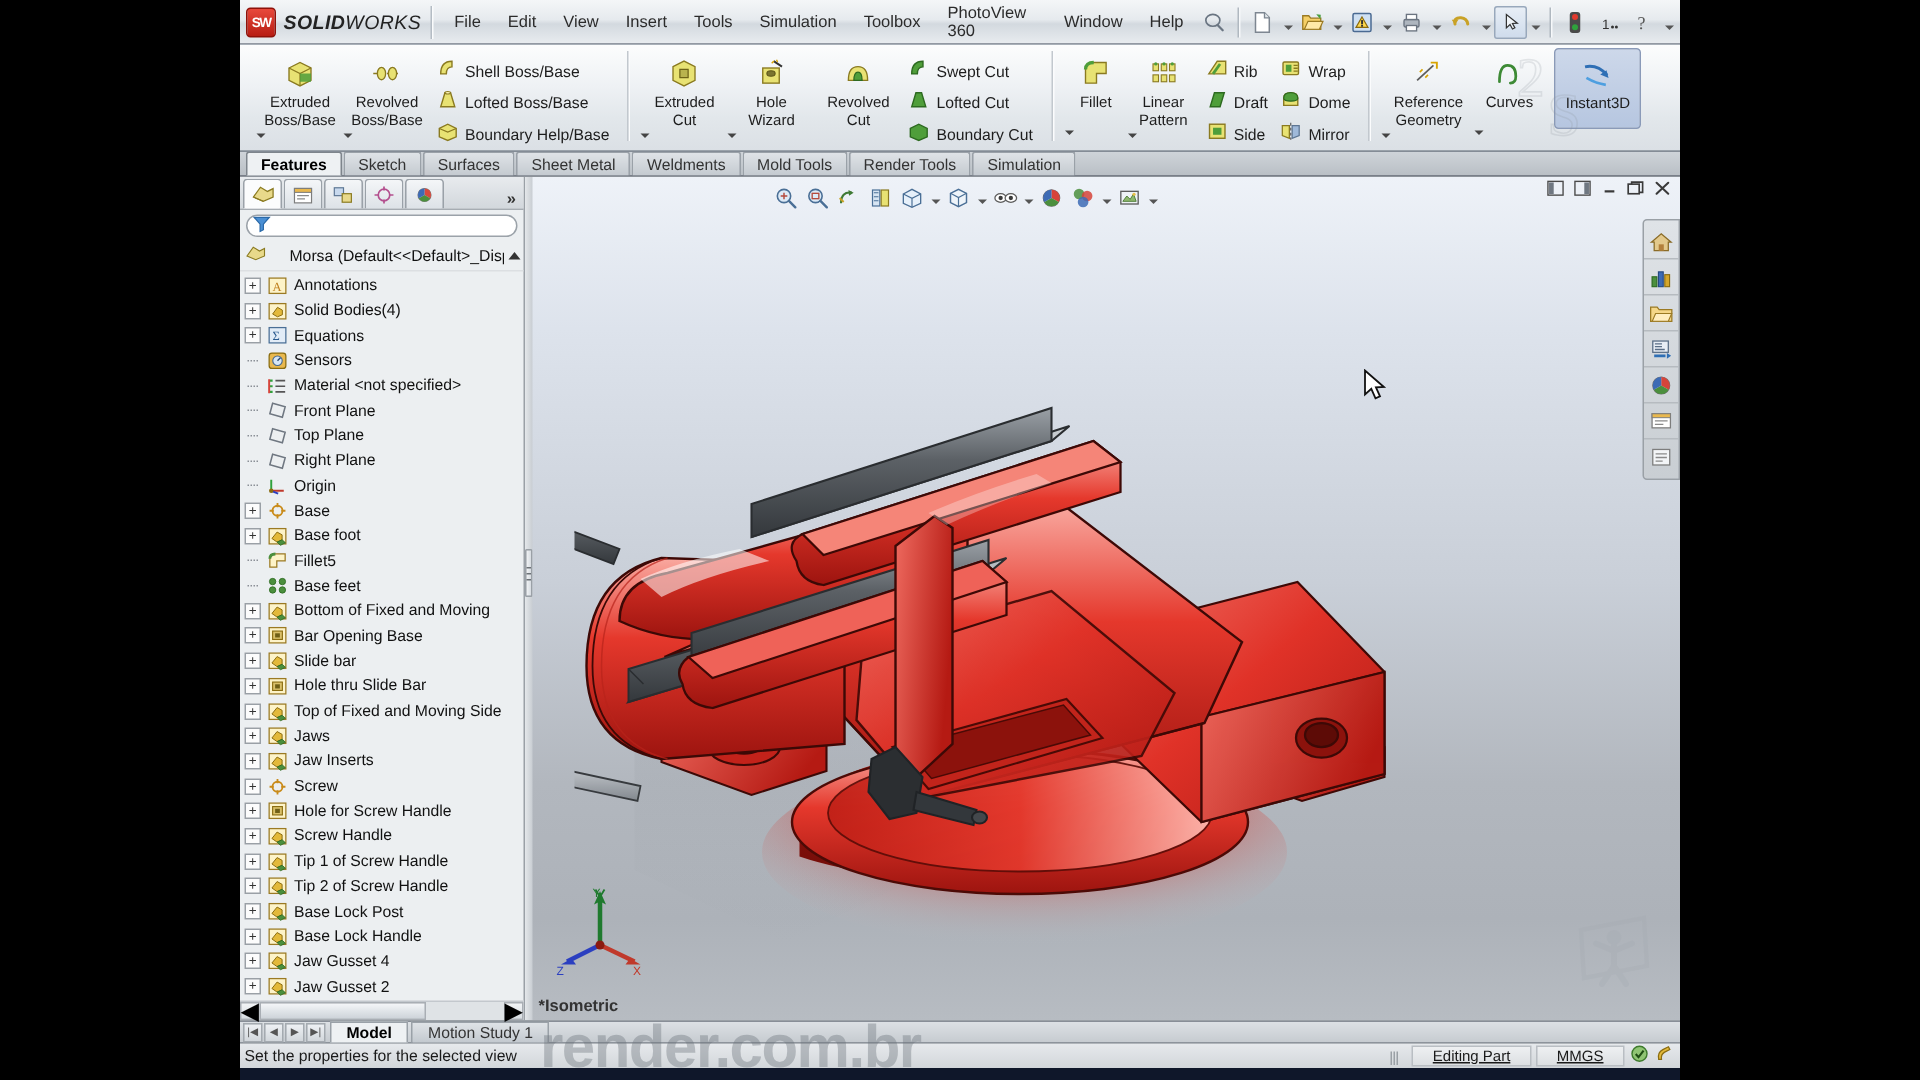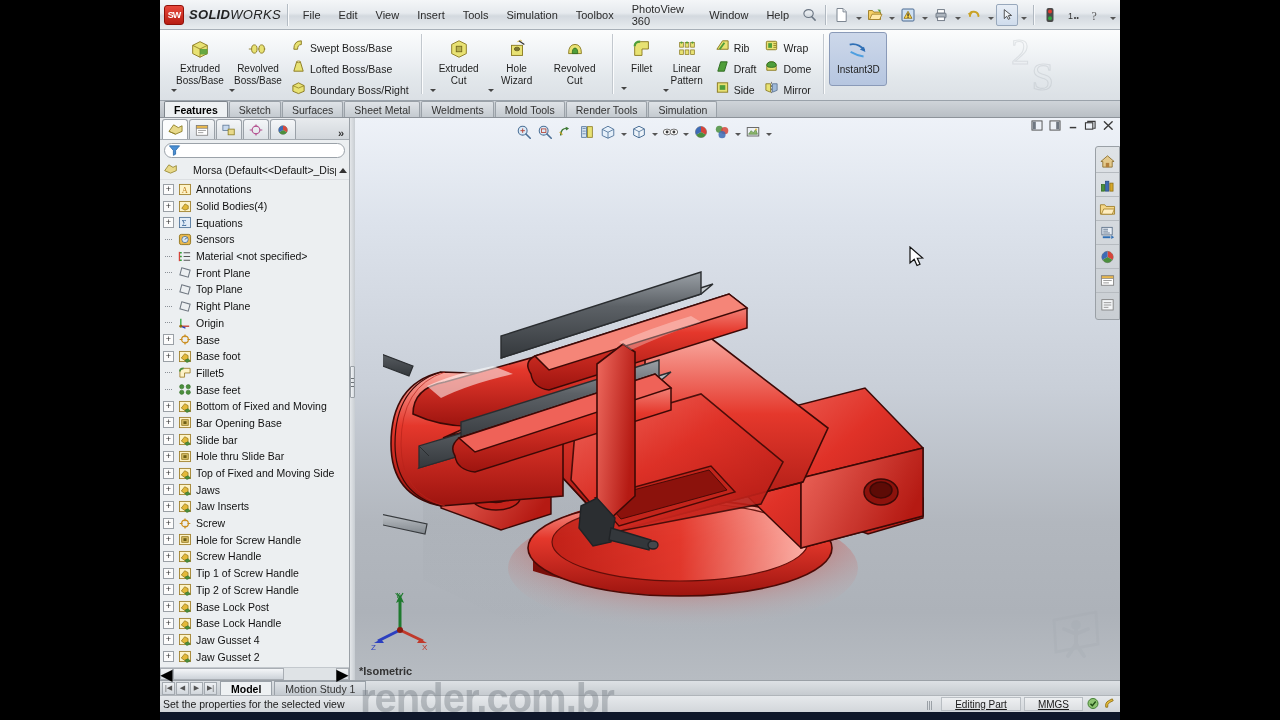--- a/index.html
+++ b/index.html
@@ -332,39 +332,39 @@
         <div class="lb">Boss/Base</div>
         <div class="dd"></div>
       </div>
       <div class="smallcol">
         <div class="smallbtn">
           <span>
             <svg width="15" height="15" viewBox="0 0 16 16">
                 <path d="M3 12 Q3 3 11 3 L11 7 Q7 7 7 12 Z" fill="#e8e273" stroke="#8a7a20" stroke-width="1"></path>
               </svg>
           </span>
-          <span class="lb">Swept Boss/Base</span>
+          <span class="lb">Shell Boss/Base</span>
         </div>
         <div class="smallbtn">
           <span>
             <svg width="15" height="15" viewBox="0 0 16 16">
                 <path d="M6 3 L10 3 L13 13 L3 13 Z" fill="#e8e273" stroke="#8a7a20" stroke-width="1"></path>
                 <ellipse cx="8" cy="3" rx="2" ry="0.9" fill="#fff6b8" stroke="#8a7a20" stroke-width="0.8"></ellipse>
               </svg>
           </span>
           <span class="lb">Lofted Boss/Base</span>
         </div>
         <div class="smallbtn">
           <span>
             <svg width="15" height="15" viewBox="0 0 16 16">
                 <path d="M2 6 L8 3 L14 6 L14 12 L8 14.5 L2 12Z" fill="#e8e273" stroke="#8a7a20" stroke-width="1"></path>
                 <path d="M2 6 L8 8.6 L14 6" fill="none" stroke="#8a7a20" stroke-width="0.8"></path>
               </svg>
           </span>
-          <span class="lb">Boundary Boss/Right</span>
+          <span class="lb">Boundary Help/Base</span>
         </div>
       </div>
     </div>
 
     <div class="rsep"></div>
 
     <div class="rgroup">
       <div class="bigbtn">
         <div class="ic">
           <svg width="22" height="22" viewBox="0 0 24 24">
@@ -391,20 +391,46 @@
       </div>
       <div class="bigbtn">
         <div class="ic">
           <svg width="22" height="22" viewBox="0 0 24 24">
               <path d="M5 17 Q5 7 12 7 Q19 7 19 17 Z" fill="#e8e273" stroke="#8a7a20" stroke-width="1"></path>
               <path d="M9 17 Q9 11 12 11 Q15 11 15 17 Z" fill="#4f9e3a" stroke="#2d6a20" stroke-width="0.9"></path>
             </svg>
         </div>
         <div class="lb">Revolved</div>
         <div class="lb">Cut</div>
+      </div>
+      <div class="smallcol">
+        <div class="smallbtn">
+          <span>
+            <svg width="15" height="15" viewBox="0 0 16 16">
+                <path d="M3 12 Q3 3 11 3 L11 7 Q7 7 7 12 Z" fill="#4f9e3a" stroke="#2d6a20" stroke-width="1"></path>
+              </svg>
+          </span>
+          <span class="lb">Swept Cut</span>
+        </div>
+        <div class="smallbtn">
+          <span>
+            <svg width="15" height="15" viewBox="0 0 16 16">
+                <path d="M6 3 L10 3 L13 13 L3 13Z" fill="#4f9e3a" stroke="#2d6a20" stroke-width="1"></path>
+              </svg>
+          </span>
+          <span class="lb">Lofted Cut</span>
+        </div>
+        <div class="smallbtn">
+          <span>
+            <svg width="15" height="15" viewBox="0 0 16 16">
+                <path d="M2 6 L8 3 L14 6 L14 12 L8 14.5 L2 12Z" fill="#4f9e3a" stroke="#2d6a20" stroke-width="1"></path>
+              </svg>
+          </span>
+          <span class="lb">Boundary Cut</span>
+        </div>
       </div>
     </div>
 
     <div class="rsep"></div>
 
     <div class="rgroup">
       <div class="bigbtn" style="width:42px">
         <div class="ic">
           <svg width="22" height="22" viewBox="0 0 24 24">
               <path d="M4 19 L4 9 Q4 4 10 4 L19 4 L19 12 L12 12 Q12 19 12 19Z" fill="#e8e273" stroke="#8a7a20" stroke-width="1"></path>
@@ -492,20 +518,43 @@
                 <line x1="8" y1="2" x2="8" y2="14" stroke="#555" stroke-width="0.8" stroke-dasharray="2 1.5"></line>
               </svg>
           </span>
           <span class="lb">Mirror</span>
         </div>
       </div>
     </div>
 
     <div class="rsep"></div>
 
+    <div class="rgroup">
+      <div class="bigbtn" style="width:62px">
+        <div class="ic">
+          <svg width="22" height="20" viewBox="0 0 24 22">
+              <path d="M4 16 L16 5" stroke="#5c5c5c" stroke-width="1.3"></path>
+              <path d="M14 3 l4.5 0 l0 4.5" fill="none" stroke="#d8a400" stroke-width="1.4"></path>
+              <path d="M6 10 l2 -2 M10 14 l2 -2" stroke="#d8a400" stroke-width="1.2"></path>
+            </svg>
+        </div>
+        <div class="lb">Reference</div>
+        <div class="lb">Geometry</div>
+        <div class="dd"></div>
+      </div>
+      <div class="bigbtn" style="width:46px">
+        <div class="ic">
+          <svg width="22" height="20" viewBox="0 0 24 22">
+              <path d="M5 17 Q5 5 11 5 Q17 5 17 13 Q17 18 13 18" fill="none" stroke="#3d8a35" stroke-width="2" stroke-linecap="round"></path>
+            </svg>
+        </div>
+        <div class="lb">Curves</div>
+        <div class="dd" style="margin-top:13px"></div>
+      </div>
+    </div>
 
     <div class="inst3d">
       <div class="ic" style="height:26px;display:flex;align-items:center;justify-content:center">
         <svg width="24" height="22" viewBox="0 0 26 22">
             <path d="M4 4 Q13 2 20 10" fill="none" stroke="#2f6fb5" stroke-width="2"></path>
             <path d="M21 12 L15 9.5 L19.5 6.5 Z" fill="#2f6fb5"></path>
             <path d="M5 12 Q12 16 19 17" fill="none" stroke="#4e9fe0" stroke-width="2"></path>
           </svg>
       </div>
       <div class="lb" style="font-size:10px;color:#1d1d1d;text-align:center">Instant3D</div>

